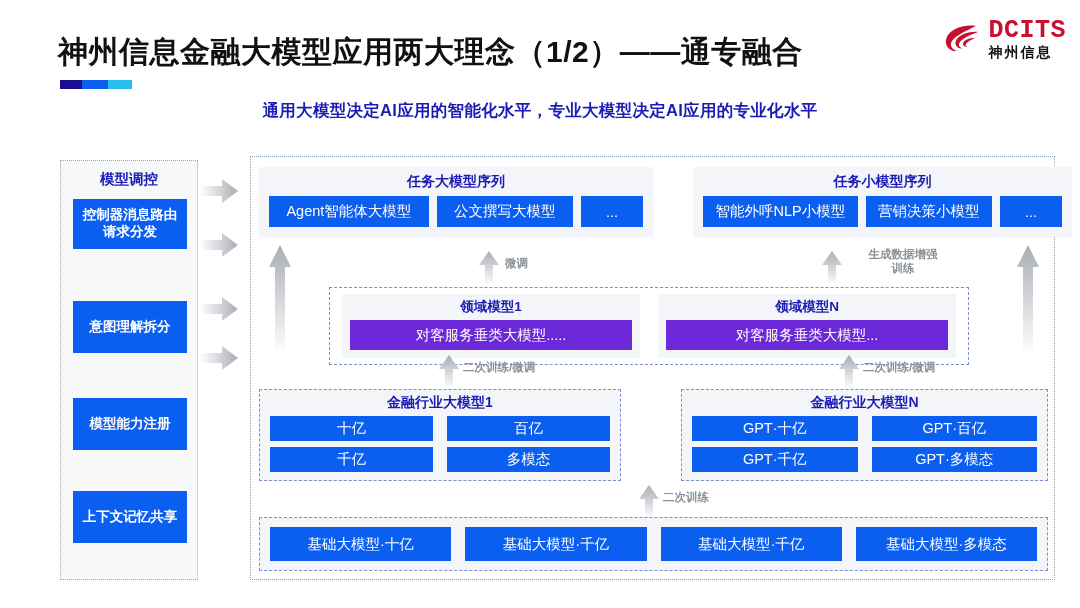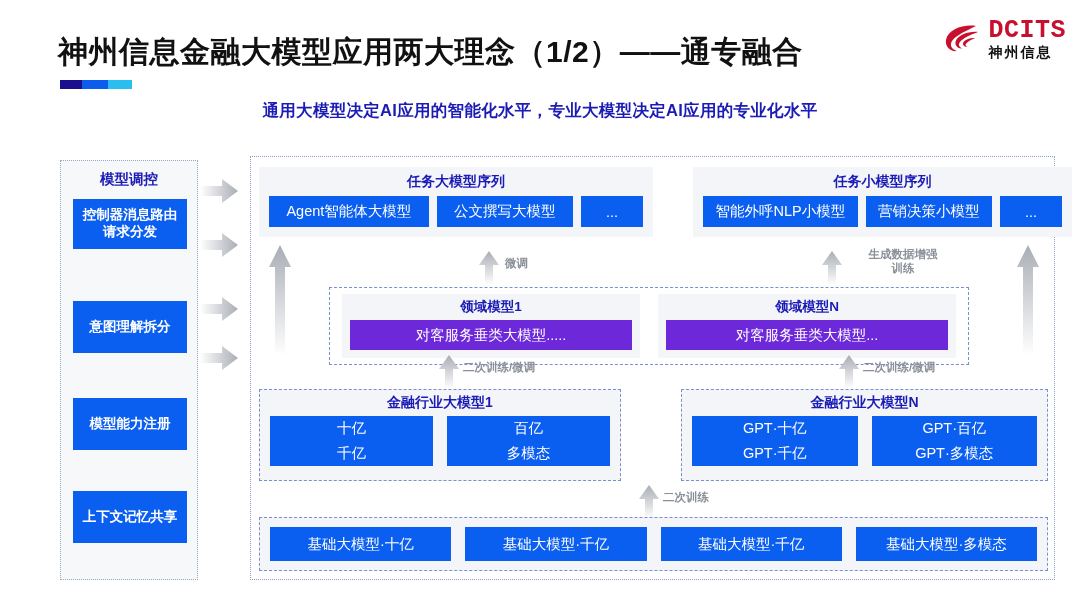--- a/index.html
+++ b/index.html
@@ -234,21 +234,21 @@
   .ind-title {
     text-align: center;
     font-size: 14px;
     font-weight: bold;
     color: #1b1bb5;
     margin-bottom: 4px;
   }
   .ind-grid {
     display: grid;
     grid-template-columns: 1fr 1fr;
-    gap: 0 14px;
+    gap: 6px 14px;
   }
   .ind-cell {
     background: #0a5ef0;
     color: #ffffff;
     font-size: 14.5px;
     height: 25px;
     display: flex;
     align-items: center;
     justify-content: center;
     white-space: nowrap;

